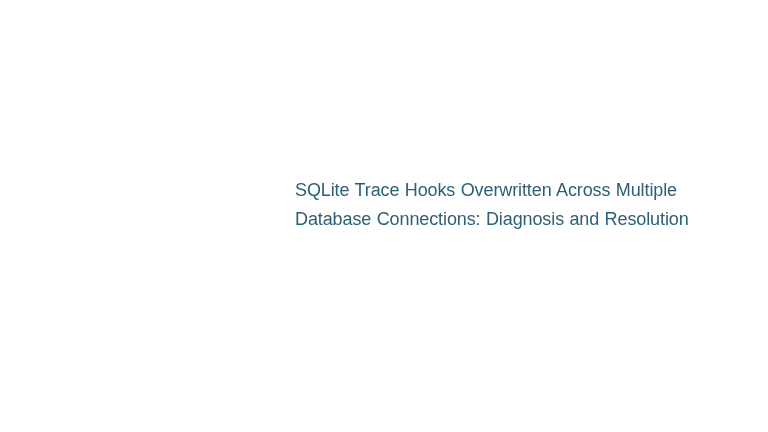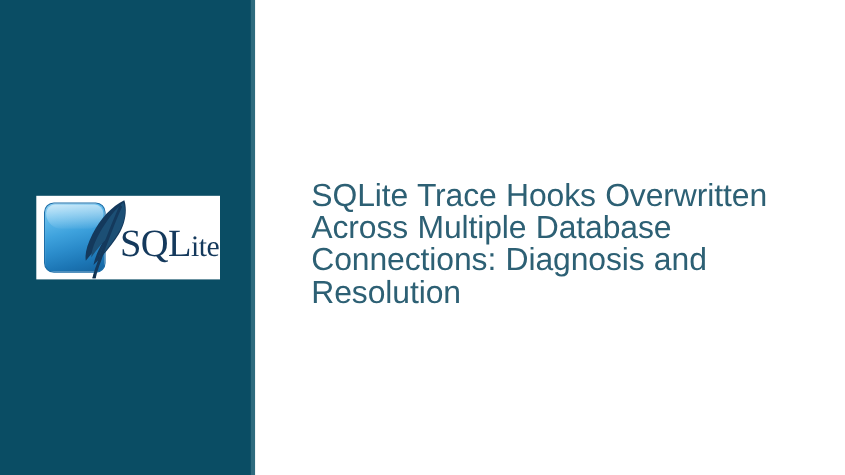--- a/index.html
+++ b/index.html
@@ -115,59 +115,33 @@
     top: 0;
     width: 536px;
     height: 432px;
     background: #ffffff;
   }
   .title {
     position: absolute;
     left: 51px;
     top: 164px;
     width: 448px;
-    margin: 0;
+    margin: 12px;
     font-family: "Liberation Sans", sans-serif;
-    font-size: 29px;
+    font-size: 18px;
     line-height: 29.2px;
     font-weight: 400;
     color: #2d6074;
     letter-spacing: -0.1px;
     word-spacing: 0.5px;
   }
 </style>
 </head>
 <body>
 
 <div class="slide">
 
-  <div class="sidebar">
-    <div class="sidebar-edge"></div>
-
-    <div class="logo-card">
-      <div class="logo-inner">
-
-        <div class="logo-square"></div>
-        <div class="logo-square-gloss"></div>
-
-        <svg class="logo-quill" viewBox="0 0 62 76" aria-hidden="true">
-
-          <path d="M44 4 C33 9 22 21 15 35 C10 45 8 53 9 59 C13 54 18 48 24 43 C20 50 17 57 16 63 C24 55 33 45 39 35 C45 25 47 13 44 4 Z" fill="#14395c"></path>
-          <path d="M43 6 C36 12 28 22 22 33 C17 42 14 50 14 56 C18 50 23 44 28 39 C25 45 22 51 21 57 C28 49 35 40 40 31 C45 22 46 12 43 6 Z" fill="#1c4f75"></path>
-
-          <path d="M40 8 C33 24 25 44 19 62 C17 67 16 71 15 75 L18 75 C19 70 21 64 23 59 C29 42 36 23 42 10 Z" fill="#14395c"></path>
-
-          <path d="M15 75 L18 75 L17 69 Z" fill="#0f2e4a"></path>
-        </svg>
-
-        <div class="logo-word">
-          <span class="sq">SQL</span><span class="ite">ite</span>
-        </div>
-
-      </div>
-    </div>
-  </div>
 
   <div class="main">
     <h1 class="title">SQLite Trace Hooks Overwritten Across Multiple Database Connections: Diagnosis and Resolution</h1>
   </div>
 
 </div>
 
 </body></html>

